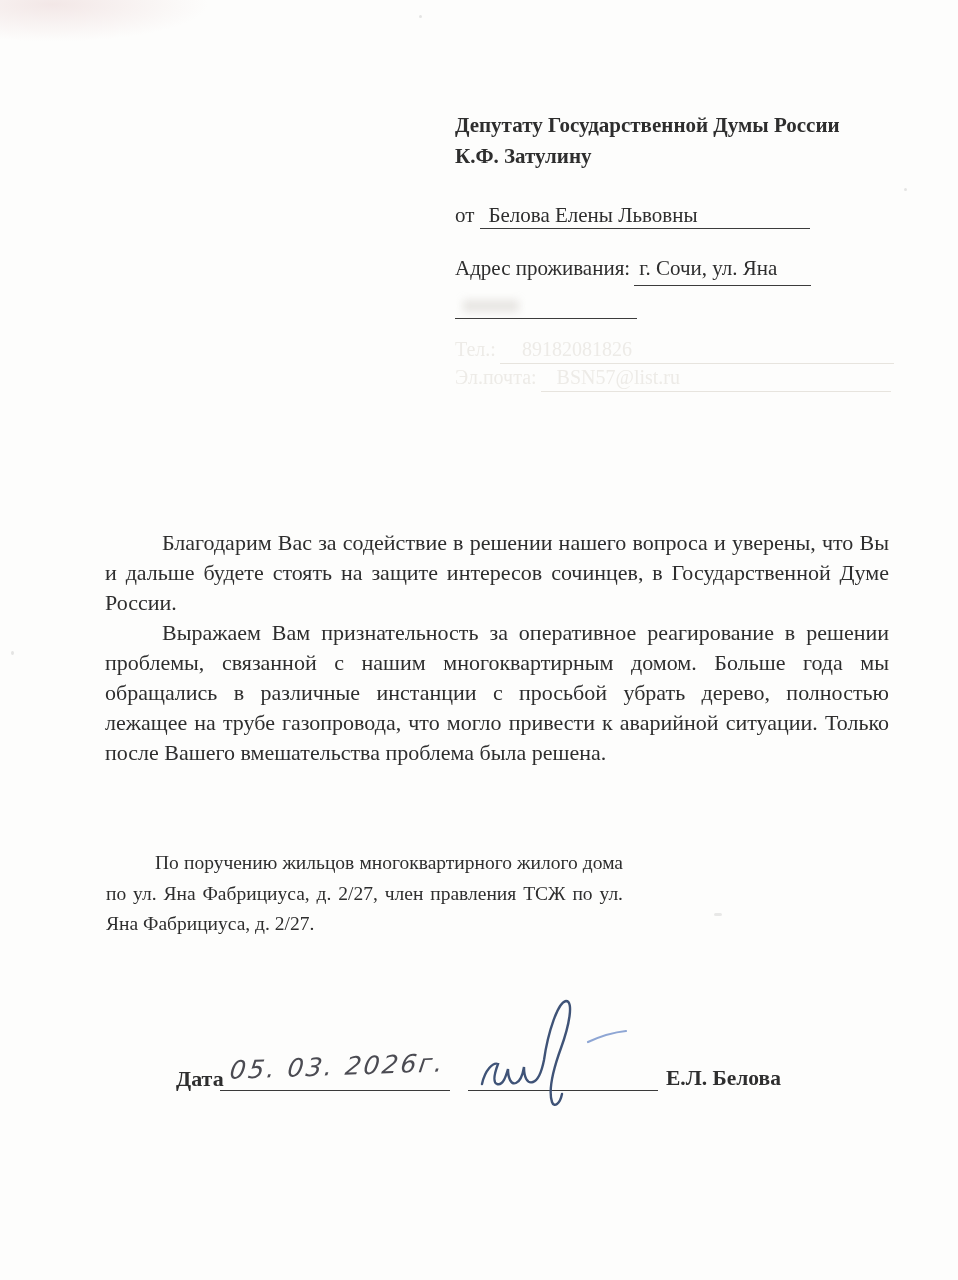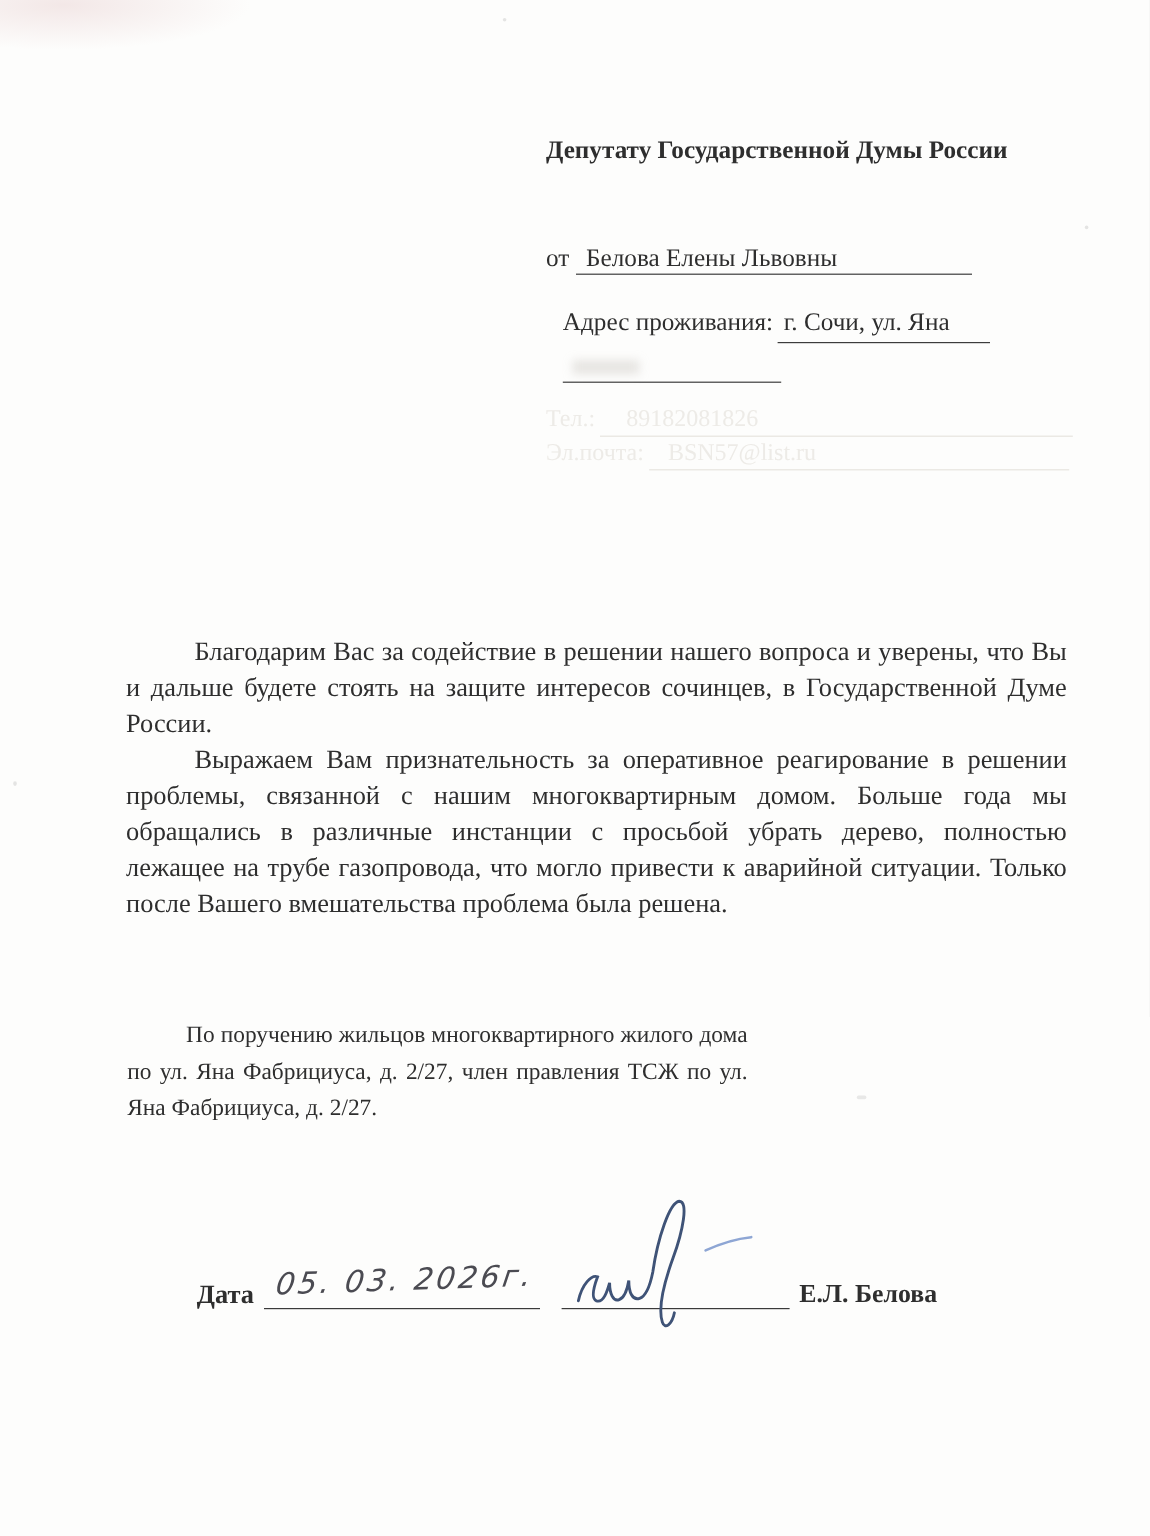--- a/index.html
+++ b/index.html
@@ -17,21 +17,21 @@
     pointer-events:none;
   }
   .speck { position:absolute; border-radius:50%; background:rgba(140,140,140,0.22); }
 
   .recipient { position:absolute; left:455px; top:110px; width:445px;
     font-weight:bold; font-size:21px; line-height:31px; }
   .from-line { position:absolute; left:455px; top:203px; font-size:21px; }
   .ul { border-bottom:1.6px solid #3c3c3c; display:inline-block; }
   .from-value { width:322px; padding-left:8px; margin-left:6px; }
 
-  .address { position:absolute; left:469px; top:252px; width:430px;
+  .address { position:absolute; left:455px; top:252px; width:430px;
     font-size:21px; line-height:33px; }
   .addr-ul1 { width:172px; padding-left:5px; margin-left:4px; }
   .addr-ul2 { width:225px; }
   .addr-ul-blank { width:182px; position:relative; height:24px; vertical-align:bottom; }
   .addr-smudge { position:absolute; left:8px; top:6px; width:56px; height:12px;
     background:rgba(176,170,160,0.28); filter:blur(4px); }
 
   .contact { position:absolute; left:455px; top:336px; width:440px;
     font-size:20px; line-height:27px; color:#edebe7; }
   .f-ul { border-bottom:1.4px solid #e7e4de; display:inline-block; }
@@ -42,21 +42,21 @@
     font-weight:bold; font-size:22px; }
 
   .body-text { position:absolute; left:105px; top:528px; width:784px;
     font-size:22px; line-height:30px; text-align:justify; }
   .body-text p { margin:0; text-indent:57px; }
 
   .signoff { position:absolute; left:106px; top:848px; width:517px;
     font-size:19.5px; line-height:30.5px; text-align:justify; }
   .signoff p { margin:0; text-indent:49px; }
 
-  .date-label { position:absolute; left:164px; top:1066px;
+  .date-label { position:absolute; left:176px; top:1066px;
     font-weight:bold; font-size:22px; }
   .dline { position:absolute; top:1090px; border-top:1.6px solid #3a3a3a; }
   .dline1 { left:220px; width:230px; }
   .dline2 { left:468px; width:190px; }
   .handwritten-date {
     position:absolute; left:230px; top:1052px; white-space:nowrap;
     font-family:"DejaVu Sans",sans-serif; font-style:italic;
     font-size:25px; letter-spacing:2.5px; color:#4b4b52;
     transform:rotate(-2deg) skewX(-10deg);
   }
@@ -70,20 +70,21 @@
 <div class="page">
 
   <div class="smudge-top"></div>
   <div class="speck" style="left:904px; top:188px; width:3px; height:3px;"></div>
   <div class="speck" style="left:11px; top:651px; width:3px; height:4px;"></div>
   <div class="speck" style="left:714px; top:913px; width:8px; height:3px; border-radius:2px; background:rgba(140,140,140,0.18);"></div>
   <div class="speck" style="left:419px; top:15px; width:3px; height:3px;"></div>
 
   <div class="recipient">
     <div>Депутату Государственной Думы России</div>
+    <div>К.Ф. Затулину</div>
   </div>
 
   <div class="from-line">
     <span>от</span><span class="ul from-value">Белова Елены Львовны</span>
   </div>
 
   <div class="address">
     <div><span>Адрес проживания:</span><span class="ul addr-ul1">г. Сочи, ул. Яна</span></div>
     <div><span class="ul addr-ul-blank"><span class="addr-smudge"></span></span></div>
   </div>

